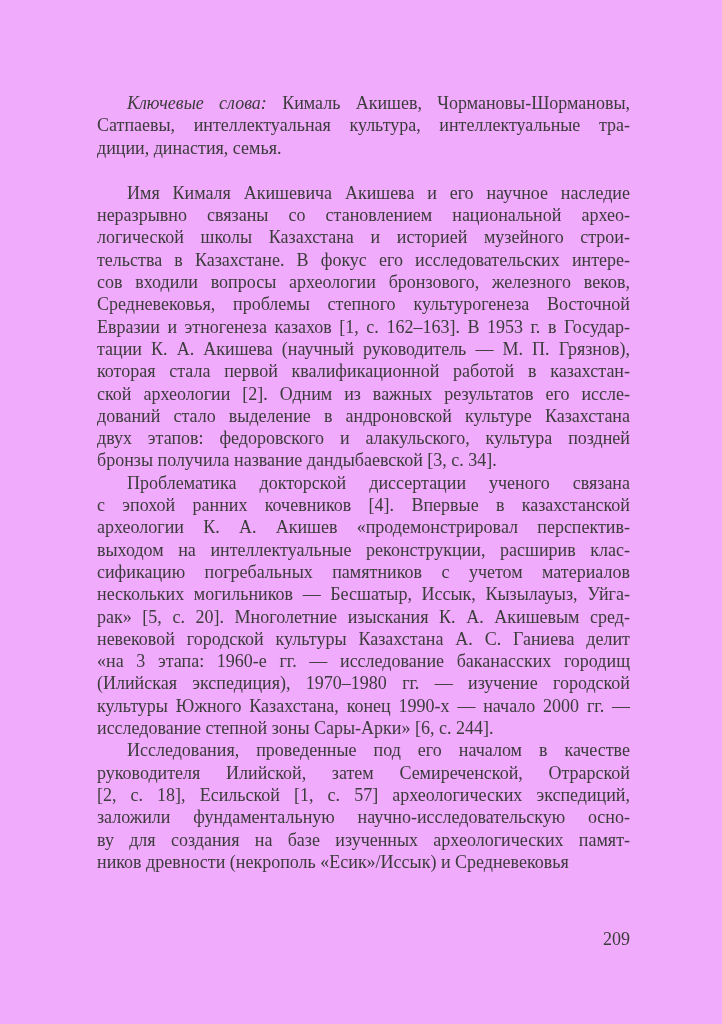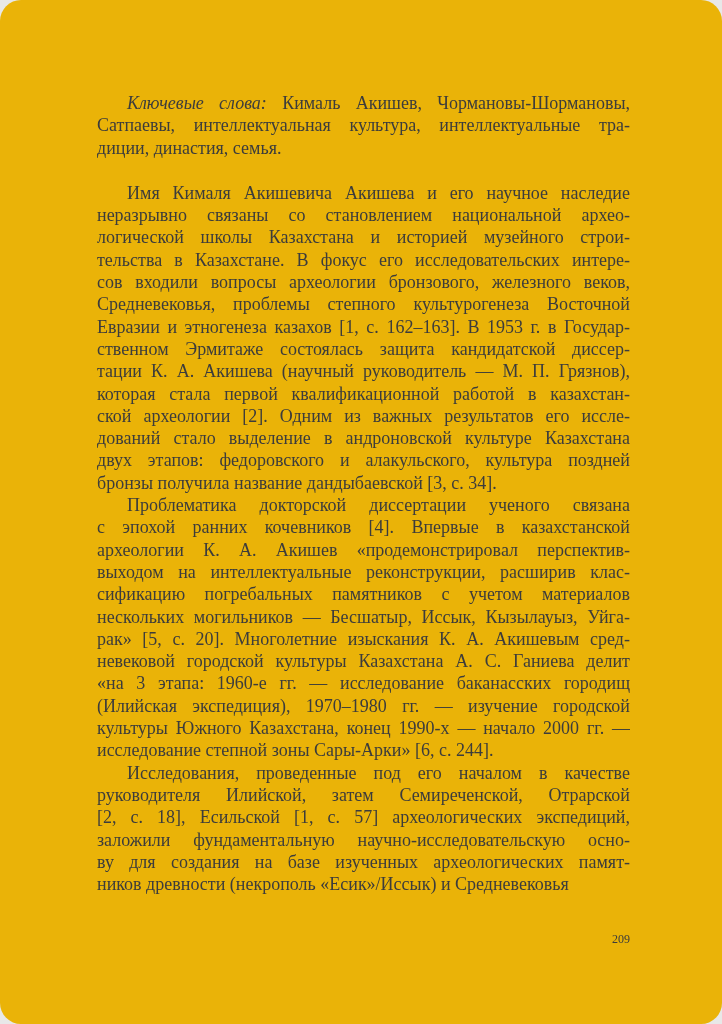--- a/index.html
+++ b/index.html
@@ -39,43 +39,42 @@
     text-align-last: left;
   }
   .line.first { text-indent: 30px; }
   .line i { font-style: italic; }
   .page-number {
     position: absolute;
     left: 97px;
     top: 928px;
     width: 533px;
     text-align: right;
-    font-size: 12px;
+    font-size: 18px;
     line-height: 22px;
   }
 </style>
 </head>
 <body>
 
-<div class="page" style="background: #eab308; color: rgb(60, 60, 60); border-radius: 21px;">
+<div class="page" style="background: #f0abfc; color: rgb(60, 60, 60);">
   <div class="content">
       <div class="paragraph gap-after">
         <div class="line first"><i>Ключевые слова:</i> Кималь Акишев, Чормановы-Шормановы,</div>
         <div class="line">Сатпаевы, интеллектуальная культура, интеллектуальные тра-</div>
         <div class="line para-last">диции, династия, семья.</div>
       </div>
       <div class="paragraph">
         <div class="line first">Имя Кималя Акишевича Акишева и его научное наследие</div>
         <div class="line">неразрывно связаны со становлением национальной архео-</div>
         <div class="line">логической школы Казахстана и историей музейного строи-</div>
         <div class="line">тельства в Казахстане. В фокус его исследовательских интере-</div>
         <div class="line">сов входили вопросы археологии бронзового, железного веков,</div>
         <div class="line">Средневековья, проблемы степного культурогенеза Восточной</div>
         <div class="line">Евразии и этногенеза казахов [1, с. 162–163]. В 1953 г. в Государ-</div>
-        <div class="line">ственном Эрмитаже состоялась защита кандидатской диссер-</div>
         <div class="line">тации К. А. Акишева (научный руководитель — М. П. Грязнов),</div>
         <div class="line">которая стала первой квалификационной работой в казахстан-</div>
         <div class="line">ской археологии [2]. Одним из важных результатов его иссле-</div>
         <div class="line">дований стало выделение в андроновской культуре Казахстана</div>
         <div class="line">двух этапов: федоровского и алакульского, культура поздней</div>
         <div class="line para-last">бронзы получила название дандыбаевской [3, с. 34].</div>
       </div>
       <div class="paragraph">
         <div class="line first">Проблематика докторской диссертации ученого связана</div>
         <div class="line">с эпохой ранних кочевников [4]. Впервые в казахстанской</div>

